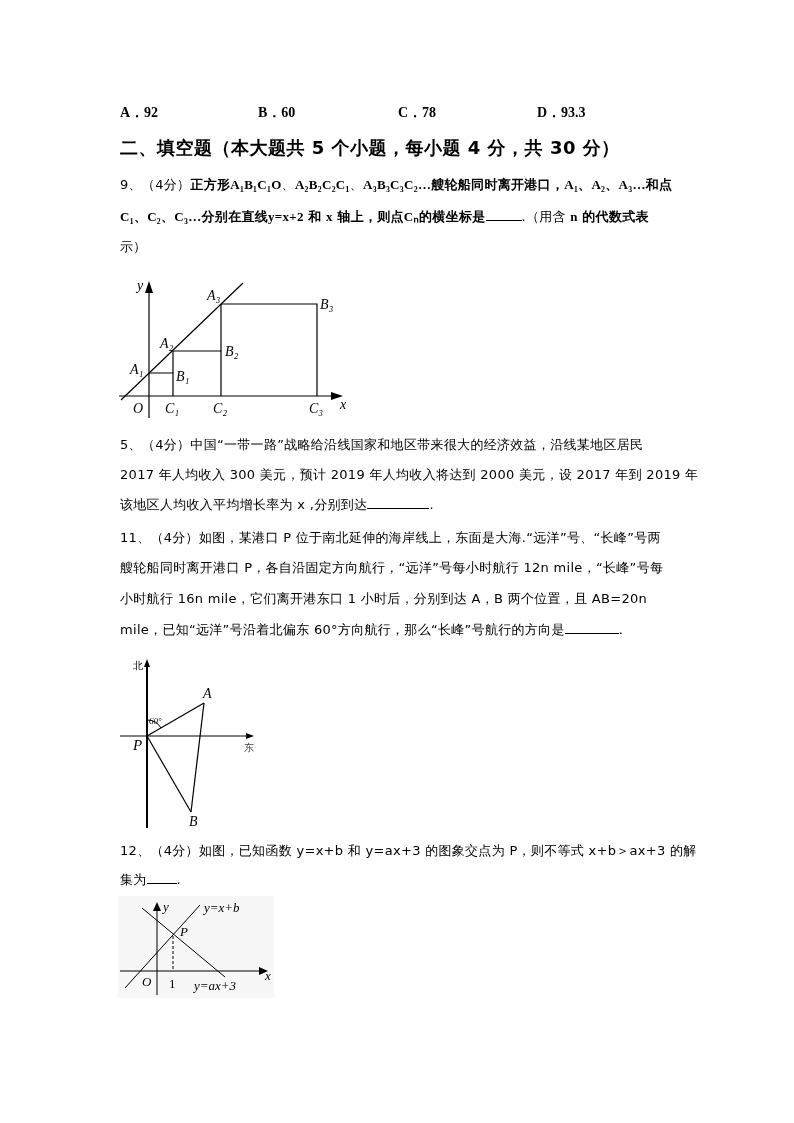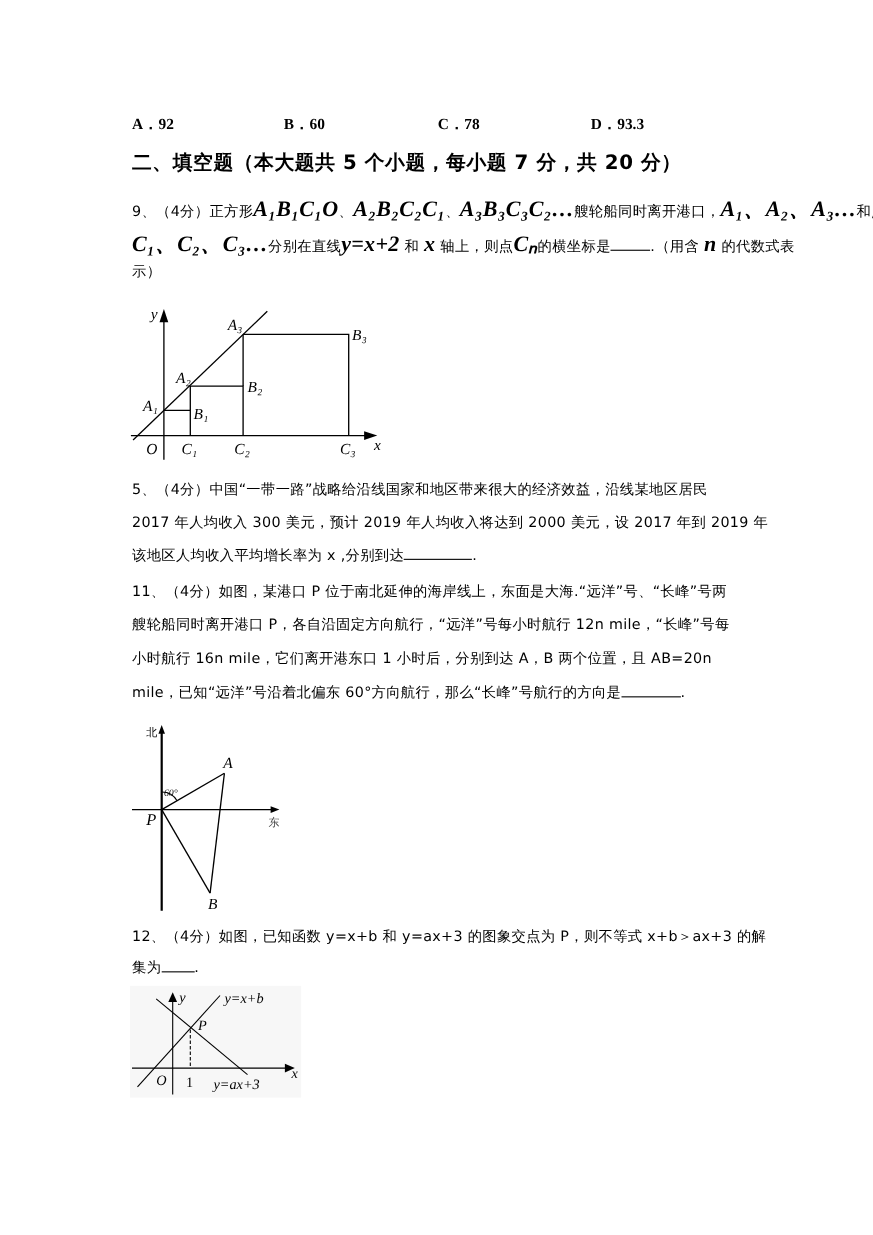--- a/index.html
+++ b/index.html
@@ -2,35 +2,35 @@
 <html><head>
 <meta charset="utf-8">
 <style>
   html, body { margin:0; padding:0; background:#fff; }
   body { width:794px; height:1123px; position:relative; overflow:hidden;
          font-family:"DejaVu Serif","Liberation Serif",serif; color:#000; }
   .abs { position:absolute; white-space:nowrap; }
   .opt { font-family:"Liberation Serif",serif; font-weight:bold; font-size:14px; top:104px; }
   .heading { left:120px; top:136px; font-size:18px; font-weight:bold; font-family:"DejaVu Sans",sans-serif; letter-spacing:0.5px;}
   .line { left:120px; font-size:13px; font-family:"DejaVu Sans",sans-serif; letter-spacing:0.3px; }
-  .line b { font-weight:normal; }
-  .it { font-family:"Liberation Serif",serif; font-style:italic; font-weight:bold; font-size:20px; }
+  .line b { font-weight:bold; }
+  .it { font-family:"Liberation Serif",serif; font-weight:bold; font-size:13px; }
   .blank { display:inline-block; border-bottom:1px solid #000; height:12px; vertical-align:baseline; }
   svg { position:absolute; }
   svg text { font-family:"Liberation Serif",serif; font-style:italic; }
 </style>
 </head>
 <body>
 
 <div class="abs opt" style="left:120px">A．92</div>
 <div class="abs opt" style="left:258px">B．60</div>
 <div class="abs opt" style="left:398px">C．78</div>
 <div class="abs opt" style="left:537px">D．93.3</div>
 
-<div class="abs heading">二、填空题（本大题共 5 个小题，每小题 7 分，共 20 分）</div>
+<div class="abs heading">二、填空题（本大题共 5 个小题，每小题 4 分，共 30 分）</div>
 
 <div class="abs line" style="top:176px">
   <span>9、（4分）</span><b>正方形</b><span class="it">A₁B₁C₁O</span><span>、</span><span class="it">A₂B₂C₂C₁</span><span>、</span><span class="it">A₃B₃C₃C₂…</span><b>艘轮船同时离开港口，</b><span class="it">A₁、A₂、A₃…</span><b>和点</b>
 </div>
 <div class="abs line" style="top:207px">
   <span class="it">C₁、C₂、C₃…</span><b>分别在直线</b><span class="it">y=x+2</span> <b>和</b> <span class="it">x</span> <b>轴上，则点</b><span class="it">Cₙ</span><b>的横坐标是</b><span class="blank" style="width:36px"></span><span>.（用含</span> <span class="it">n</span> <b>的代数式表</b>
 </div>
 <div class="abs line" style="top:238px">示）</div>
 
 <svg style="left:110px;top:270px" width="250" height="150" viewBox="110 270 250 150">

